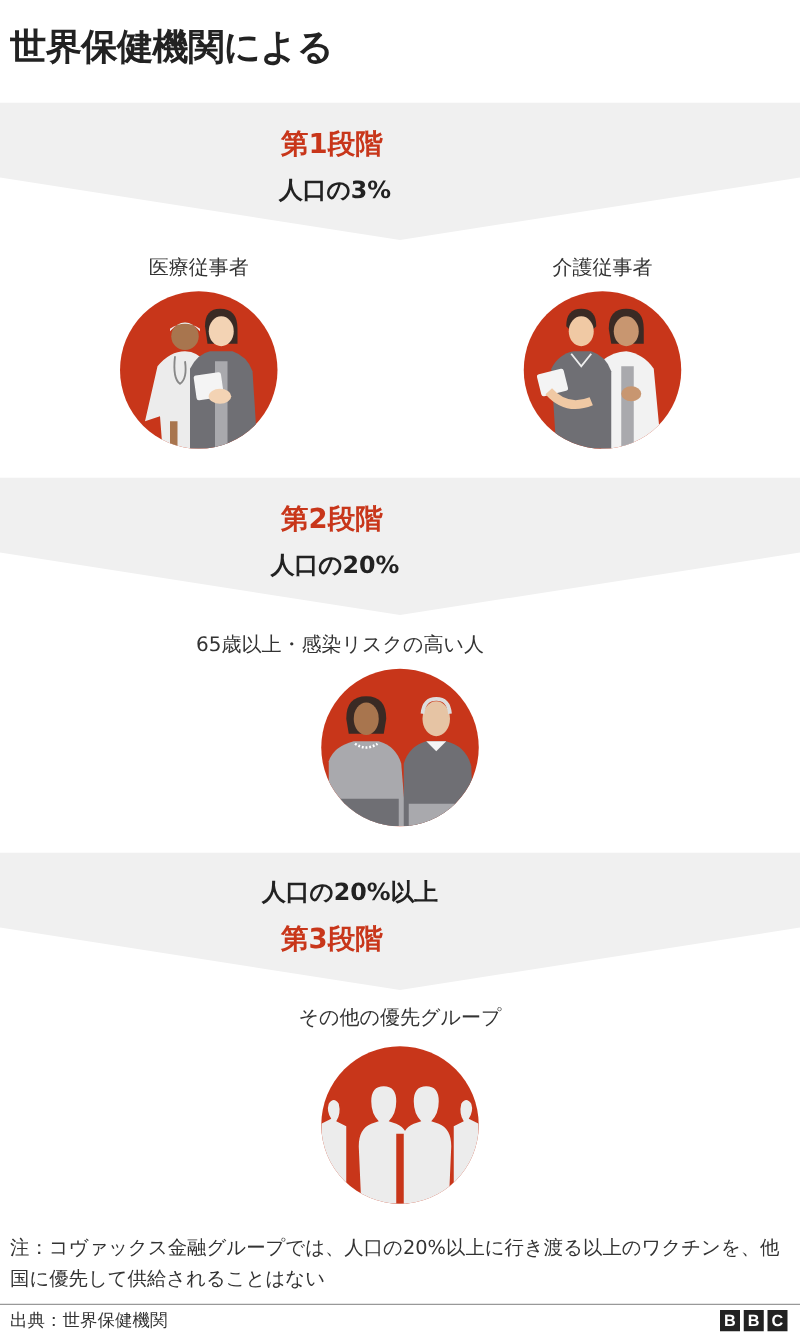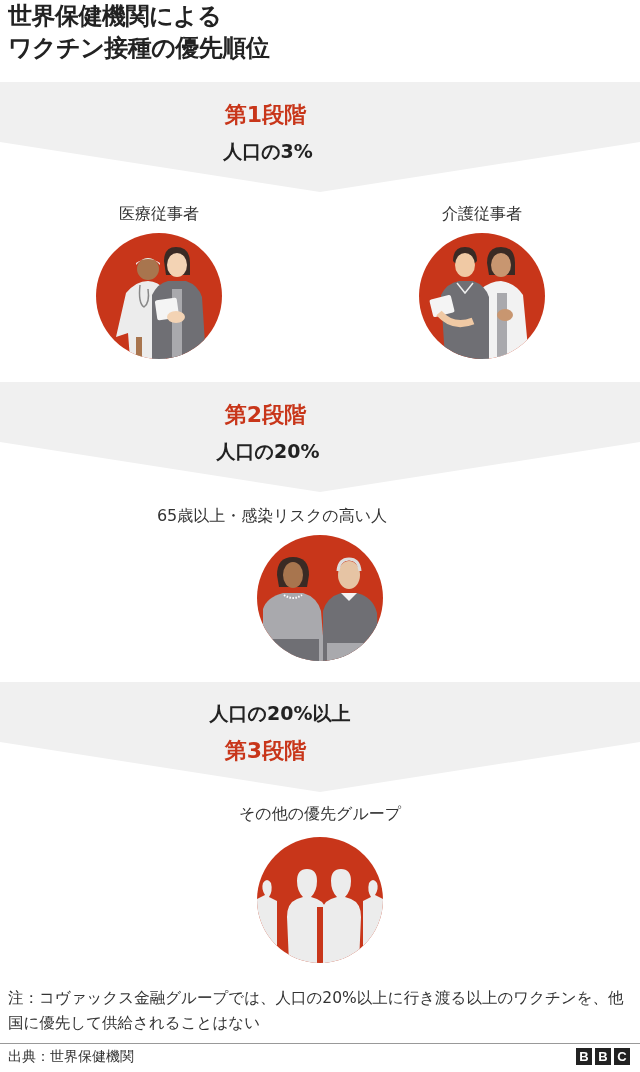--- a/index.html
+++ b/index.html
@@ -1,36 +1,35 @@
 <!DOCTYPE html>
 <html><head>
 <meta charset="utf-8">
 <style>
   html,body{margin:0;padding:0;background:#fff;}
   body{width:640px;height:1072px;position:relative;overflow:hidden;font-family:"DejaVu Sans","Liberation Sans",sans-serif;color:#222;}
-  .title{position:absolute;left:8px;top:0;font-size:24px;font-weight:bold;line-height:32px;color:#222;letter-spacing:-0.5px;}
+  .title{position:absolute;left:8px;top:21px;font-size:29px;font-weight:bold;line-height:32px;color:#222;letter-spacing:-0.5px;}
   .band{position:absolute;left:0;width:640px;height:110px;}
   .band svg{position:absolute;left:0;top:0;}
   .stage{position:absolute;left:0;width:531px;text-align:center;font-size:22px;font-weight:bold;color:#c8361a;}
   .pop{position:absolute;left:0;width:536px;text-align:center;font-size:19px;font-weight:bold;color:#222;}
   .label{position:absolute;font-size:16px;color:#333;text-align:center;}
   .circle{position:absolute;width:126px;height:126px;border-radius:50%;overflow:hidden;background:#c8361a;}
   .circle svg{position:absolute;left:0;top:0;}
   .note{position:absolute;left:8px;top:986px;width:624px;font-size:15.5px;line-height:25px;color:#333;}
   .divider{position:absolute;left:0;top:1043px;width:640px;height:1px;background:#999;}
   .source{position:absolute;left:8px;top:1048px;font-size:14px;color:#333;}
   .bbc{position:absolute;right:10px;top:1048px;display:flex;gap:3px;}
   .bbc span{display:inline-block;width:16px;height:17px;background:#222;color:#fff;font-family:"Liberation Sans",sans-serif;font-weight:bold;font-size:13px;line-height:17px;text-align:center;}
 </style>
 </head>
 <body>
 
 <div class="title">
   <div>世界保健機関による</div>
-  <div>ワクチン接種の優先順位</div>
 </div>
 
 <div class="band" style="top:82px;">
   <svg width="640" height="110" viewBox="0 0 640 110">
       <polygon points="0,0 640,0 640,60 320,110 0,60" fill="#f0f0f0"></polygon>
     </svg>
 </div>
 <div class="stage" style="top:100px;">第1段階</div>
 <div class="pop" style="top:139px;">人口の3%</div>
 

